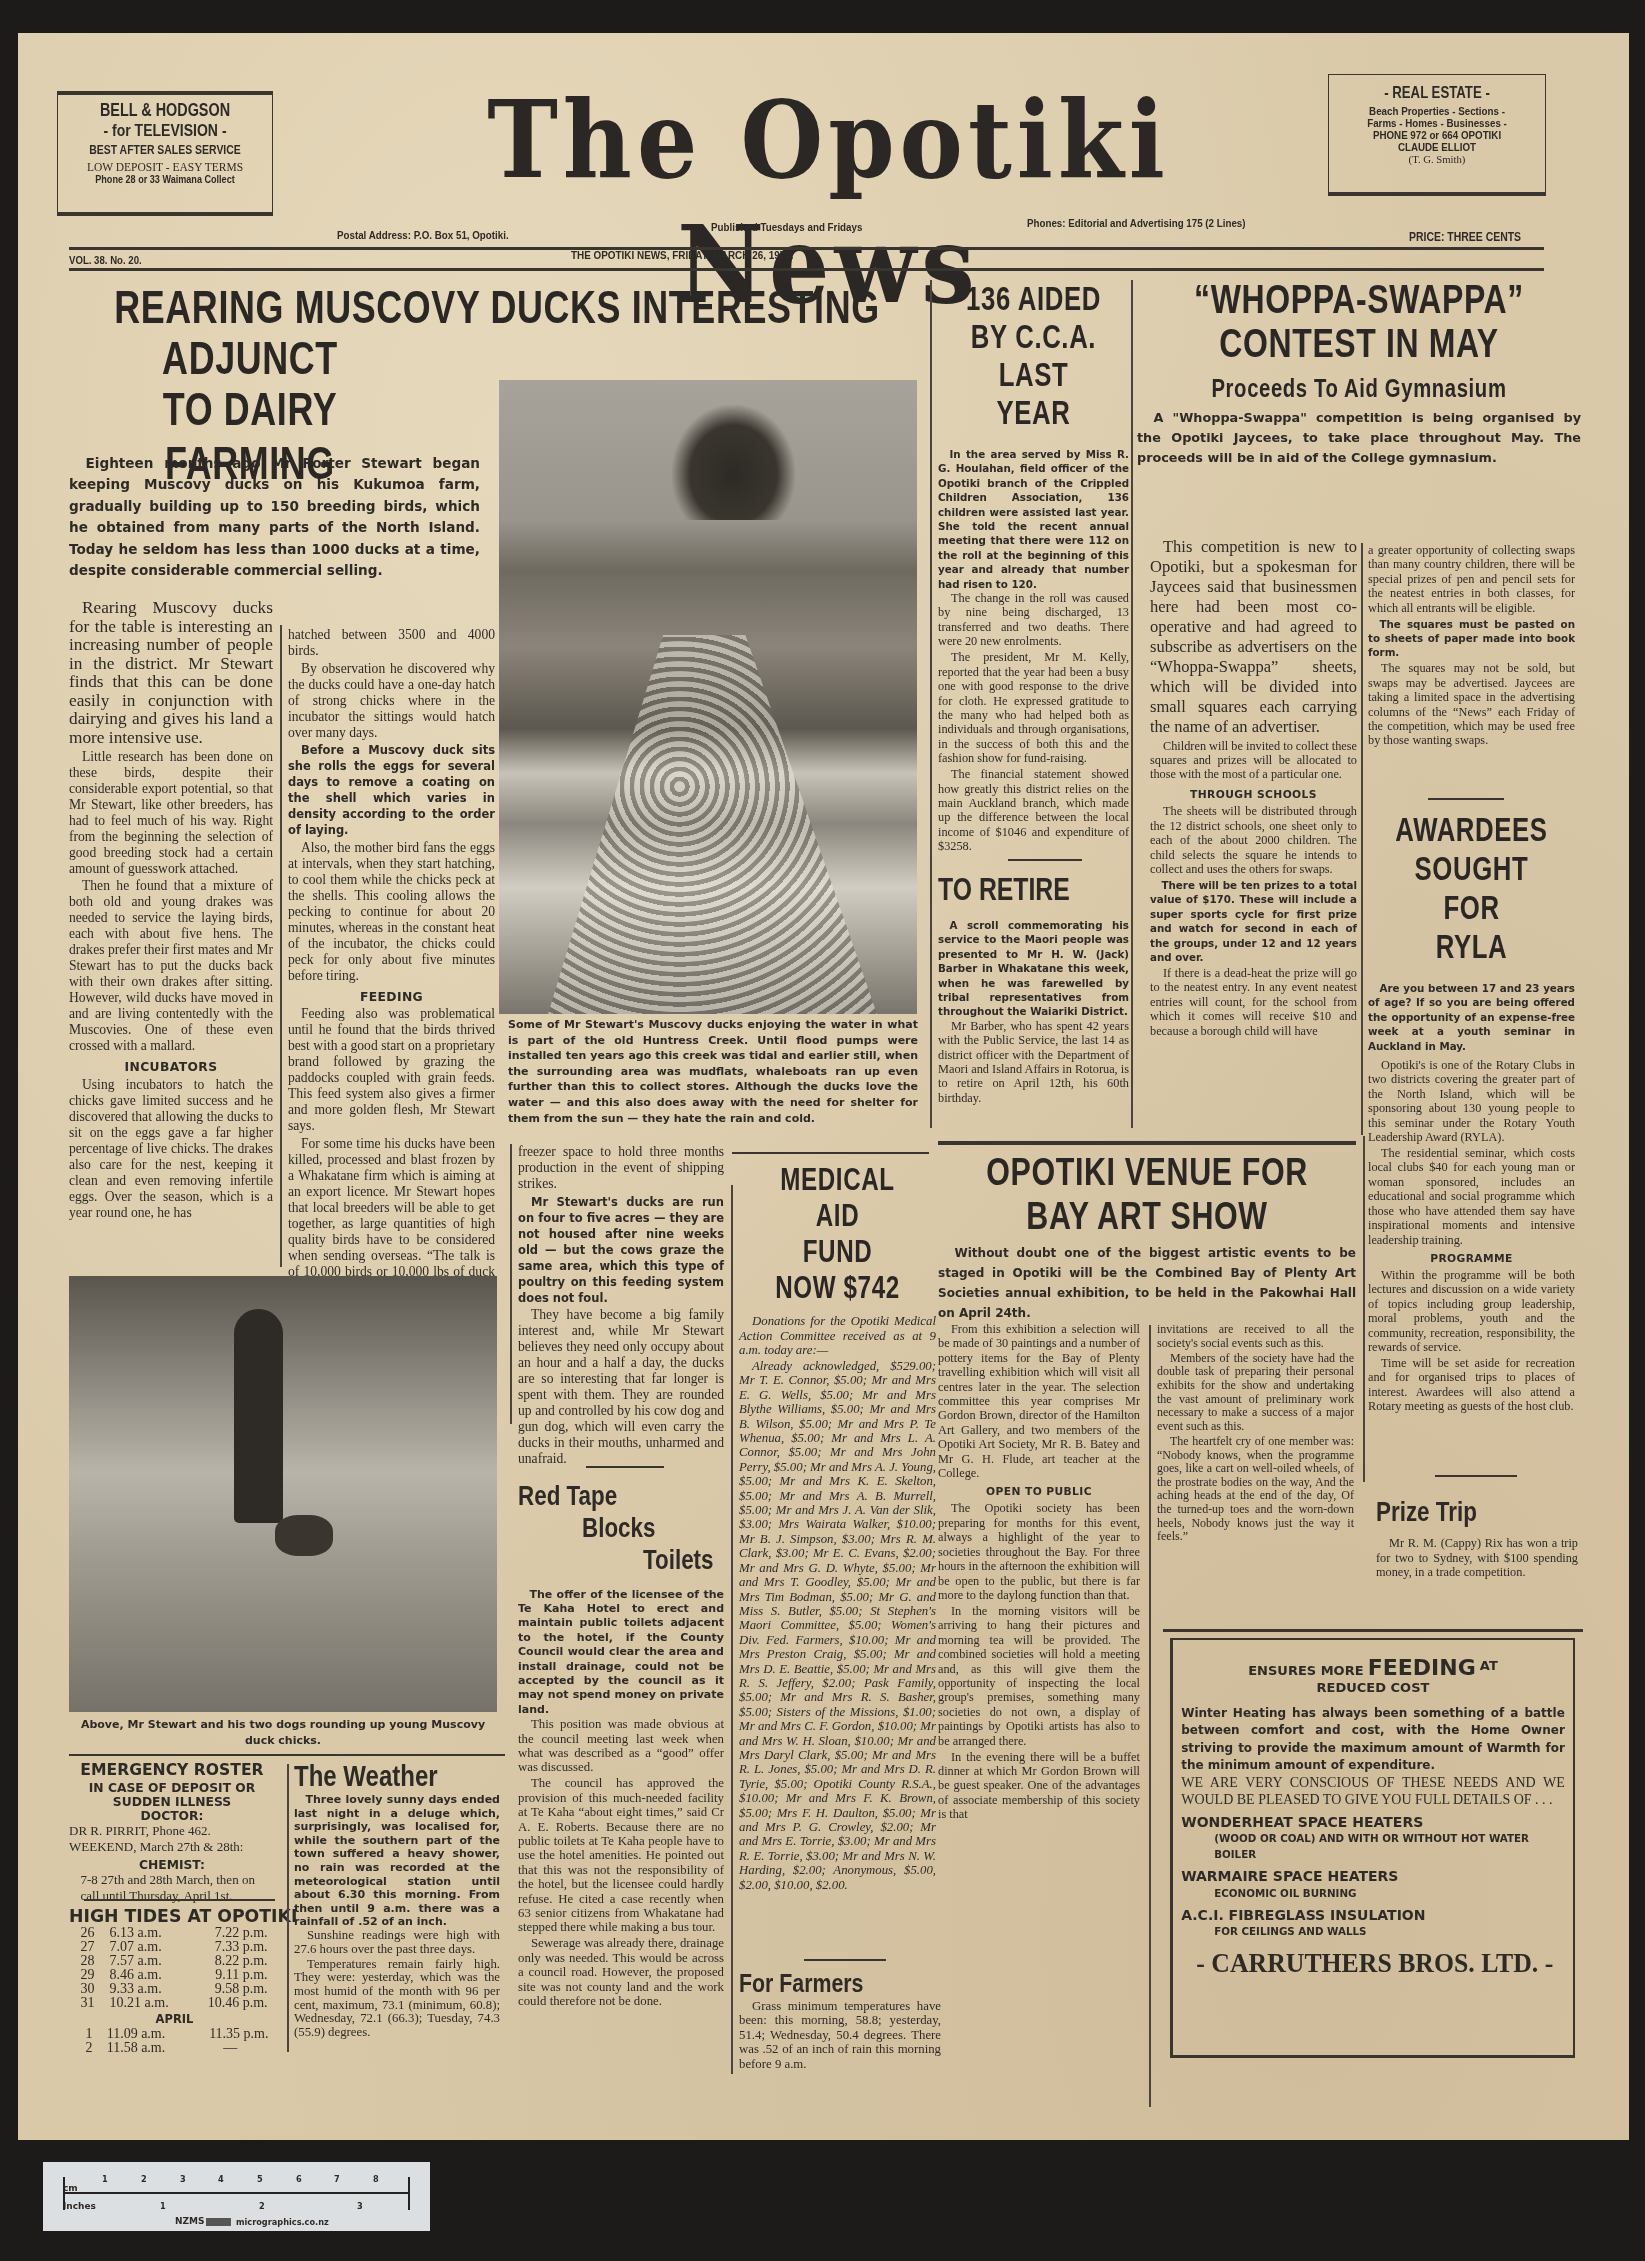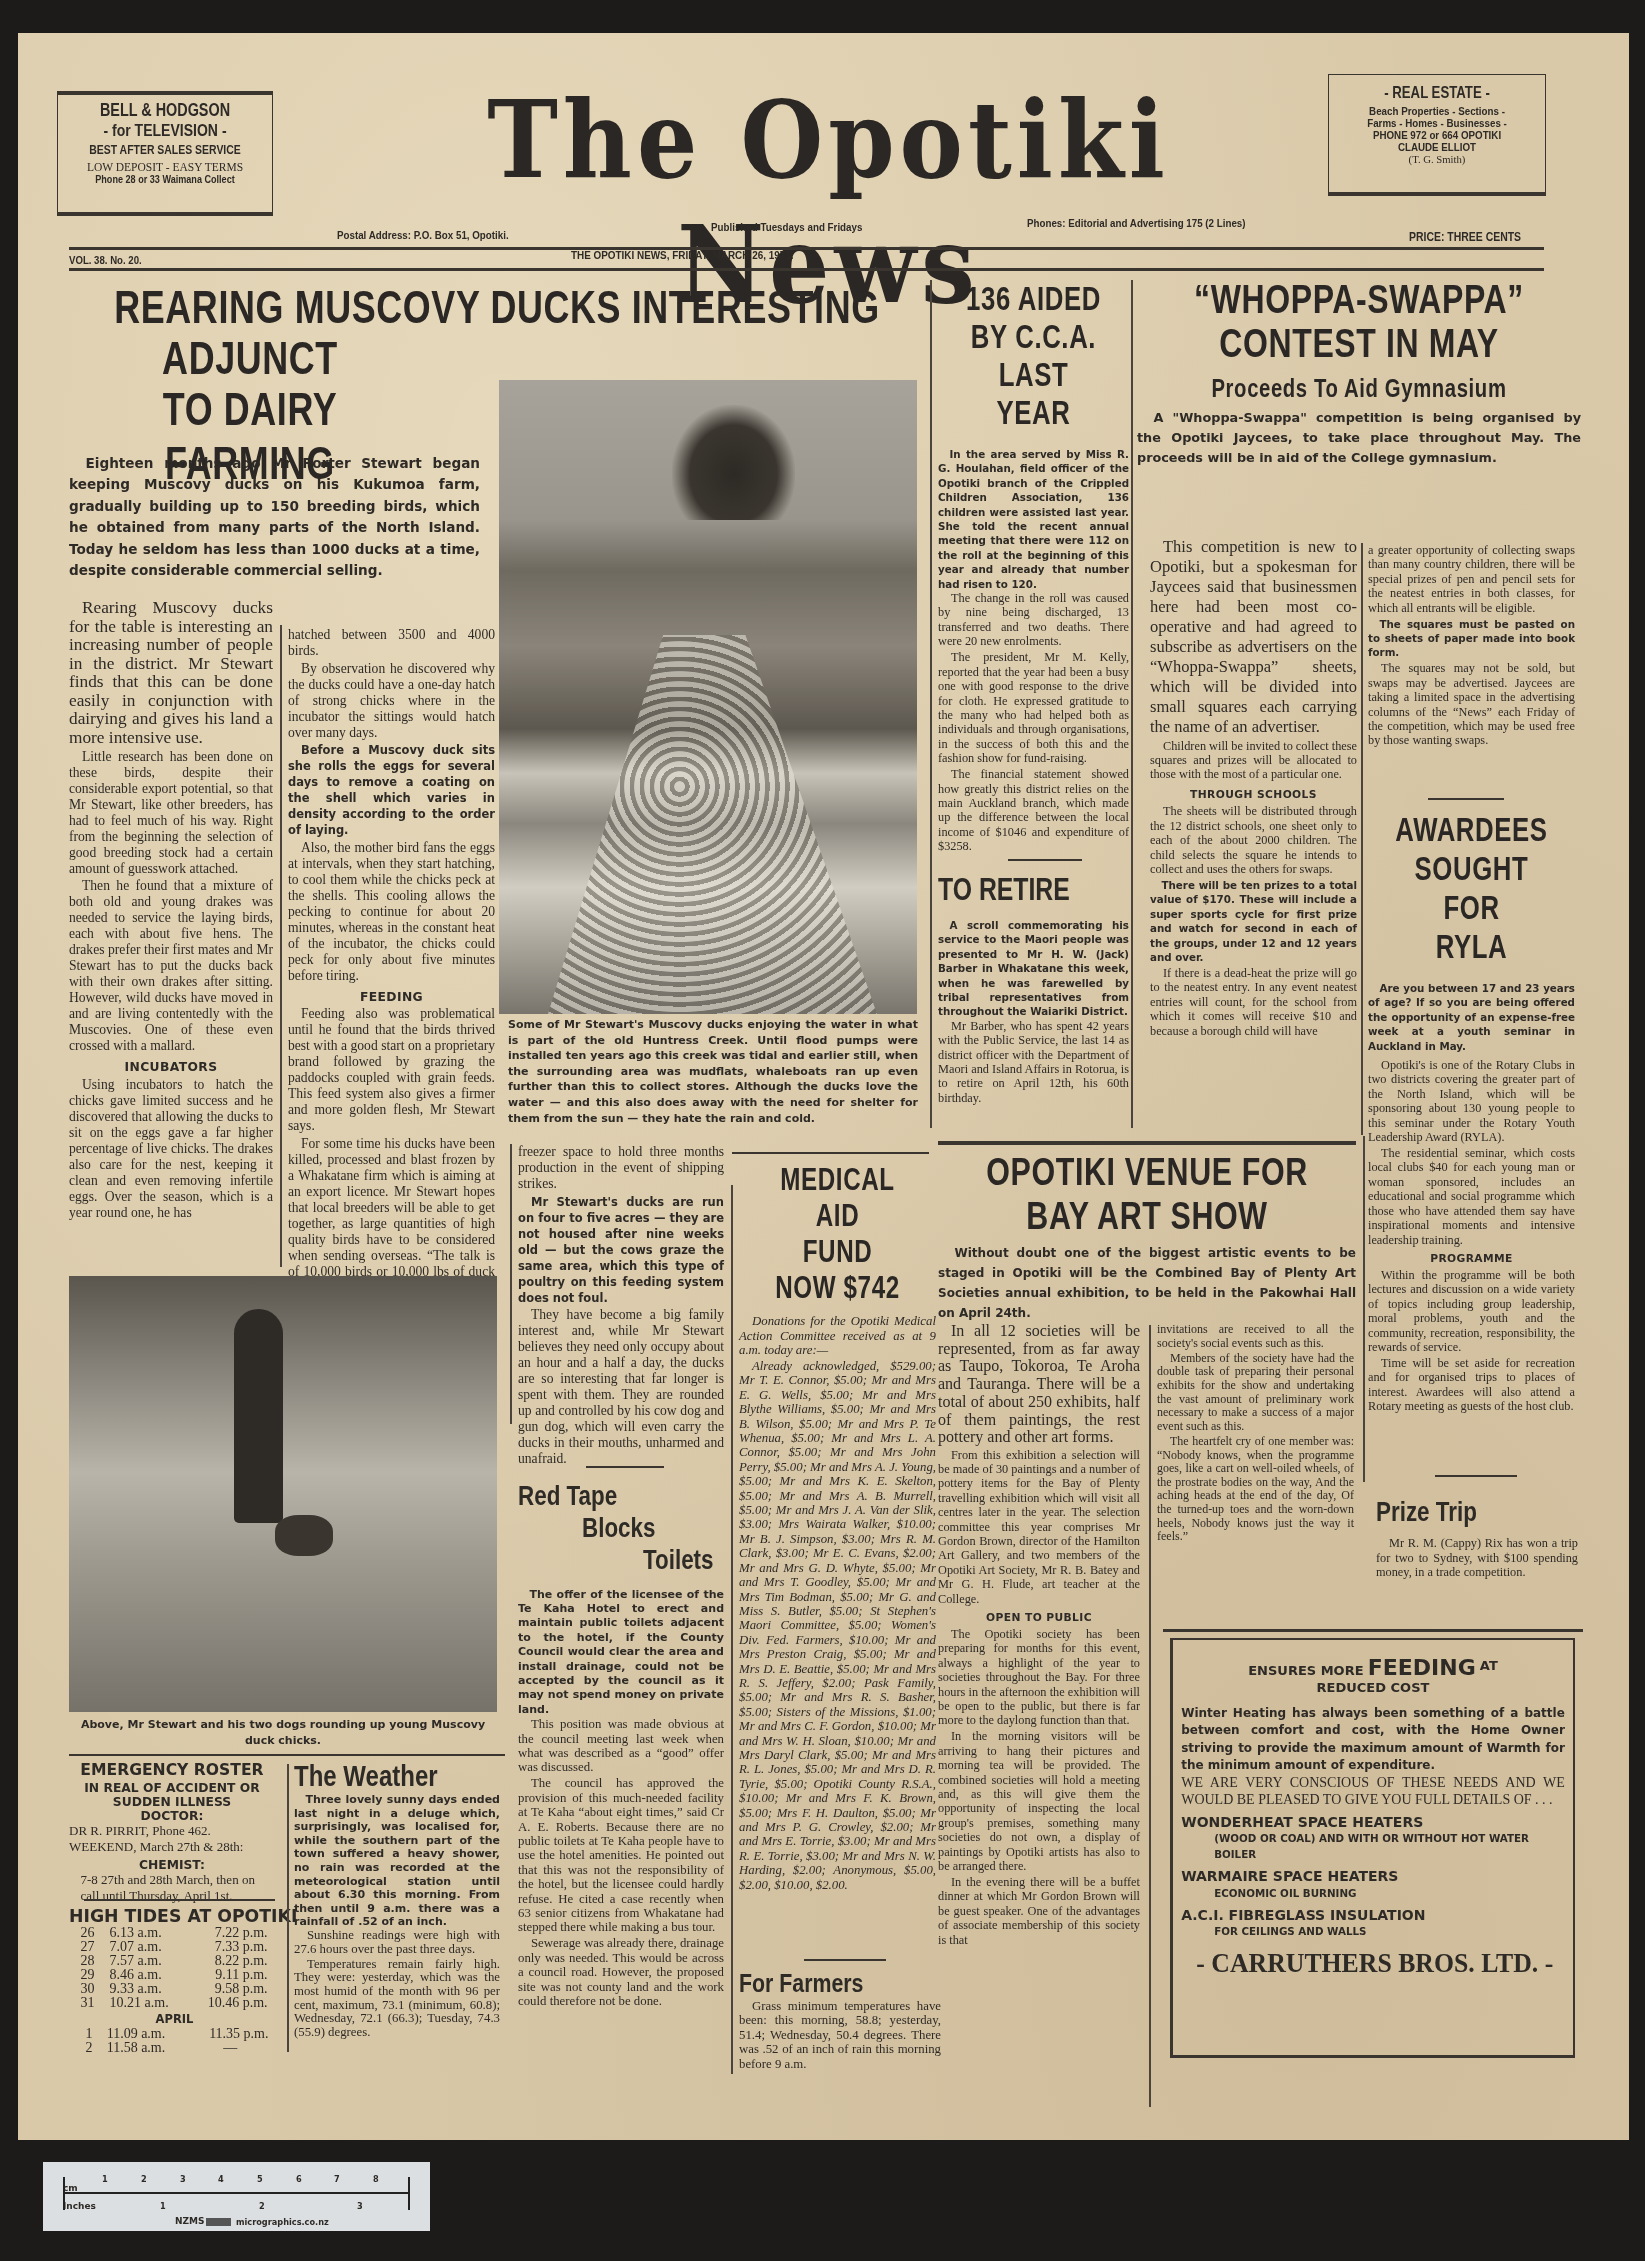--- a/index.html
+++ b/index.html
@@ -100,21 +100,21 @@
   <div class="photo" style="left:51px;top:1243px;width:428px;height:436px;
        background:linear-gradient(180deg,#5a554d 0%,#8f8a81 25%,#b9b4a9 45%,#9f9a90 65%,#777269 100%);">
     <div class="abs" style="left:165px;top:33px;width:49px;height:214px;background:#2e2b26;border-radius:25px 25px 5px 5px;"></div>
     <div class="abs" style="left:206px;top:239px;width:58px;height:41px;background:#3a362f;border-radius:40%;"></div>
   </div>
   <div class="abs cap" style="left:51px;top:1684px;width:428px;text-align:center;">Above, Mr Stewart and his two dogs rounding up young Muscovy duck chicks.</div>
   <div class="rule" style="left:51px;top:1721px;width:436px;height:1.6px;"></div>
 
   <div class="abs" style="left:51px;top:1728px;width:206px;">
     <div class="sans" style="font-weight:bold;font-size:15.6px;text-align:center;">EMERGENCY ROSTER</div>
-    <div class="sans" style="font-weight:bold;font-size:12.3px;text-align:center;margin-top:1.6px;">IN REAL OF ACCIDENT OR</div>
+    <div class="sans" style="font-weight:bold;font-size:12.3px;text-align:center;margin-top:1.6px;">IN CASE OF DEPOSIT OR</div>
     <div class="sans" style="font-weight:bold;font-size:12.3px;text-align:center;">SUDDEN ILLNESS</div>
     <div class="sans" style="font-weight:bold;font-size:12.3px;text-align:center;">DOCTOR:</div>
     <div class="serif" style="font-size:13px;">DR R. PIRRIT, Phone 462.</div>
     <div class="serif" style="font-size:13px;">WEEKEND, March 27th &amp; 28th:</div>
     <div class="sans" style="font-weight:bold;font-size:12.3px;text-align:center;margin-top:3.3px;">CHEMIST:</div>
     <div class="serif" style="font-size:13px;padding-left:11.5px;">7-8 27th and 28th March, then on call until Thursday, April 1st.</div>
   </div>
   <div class="rule" style="left:66px;top:1866px;width:191px;height:1.6px;"></div>
 
   <div class="abs" style="left:51px;top:1873px;width:211px;">
@@ -280,21 +280,20 @@
     </div>
   </div>
 
   <div class="rule" style="left:920px;top:1108px;width:418px;height:4.1px;"></div>
   <div class="abs" style="left:920px;top:1117px;width:418px;">
     <div class="hl" style="font-size:39px;line-height:44px;width:418px;">OPOTIKI VENUE FOR</div>
     <div class="hl" style="font-size:39px;line-height:44px;width:418px;">BAY ART SHOW</div>
     <div class="bold" style="font-size:12px;line-height:20px;text-indent:16.5px;margin-top:5px;">Without doubt one of the biggest artistic events to be staged in Opotiki will be the Combined Bay of Plenty Art Societies annual exhibition, to be held in the Pakowhai Hall on April 24th.</div>
   </div>
   <div class="abs body" style="left:920px;top:1289px;width:202px;font-size:12.3px;line-height:14.4px;">
-    <p style="font-size:16px;line-height:17.7px;">In all 12 societies will be represented, from as far away as Taupo, Tokoroa, Te Aroha and Tauranga. There will be a total of about 250 exhibits, half of them paintings, the rest pottery and other art forms.</p>
     <p>From this exhibition a selection will be made of 30 paintings and a number of pottery items for the Bay of Plenty travelling exhibition which will visit all centres later in the year. The selection committee this year comprises Mr Gordon Brown, director of the Hamilton Art Gallery, and two members of the Opotiki Art Society, Mr R. B. Batey and Mr G. H. Flude, art teacher at the College.</p>
     <div class="sub" style="font-size:10.7px;">OPEN TO PUBLIC</div>
     <p>The Opotiki society has been preparing for months for this event, always a highlight of the year to societies throughout the Bay. For three hours in the afternoon the exhibition will be open to the public, but there is far more to the daylong function than that.</p>
     <p>In the morning visitors will be arriving to hang their pictures and morning tea will be provided. The combined societies will hold a meeting and, as this will give them the opportunity of inspecting the local group's premises, something many societies do not own, a display of paintings by Opotiki artists has also to be arranged there.</p>
     <p>In the evening there will be a buffet dinner at which Mr Gordon Brown will be guest speaker. One of the advantages of associate membership of this society is that</p>
   </div>
   <div class="vrule" style="left:1131px;top:1292px;height:782px;"></div>
   <div class="abs body" style="left:1139px;top:1290px;width:197px;font-size:12px;line-height:13.6px;">
     <p style="text-indent:0">invitations are received to all the society's social events such as this.</p>
     <p>Members of the society have had the double task of preparing their personal exhibits for the show and undertaking the vast amount of preliminary work necessary to make a success of a major event such as this.</p>

